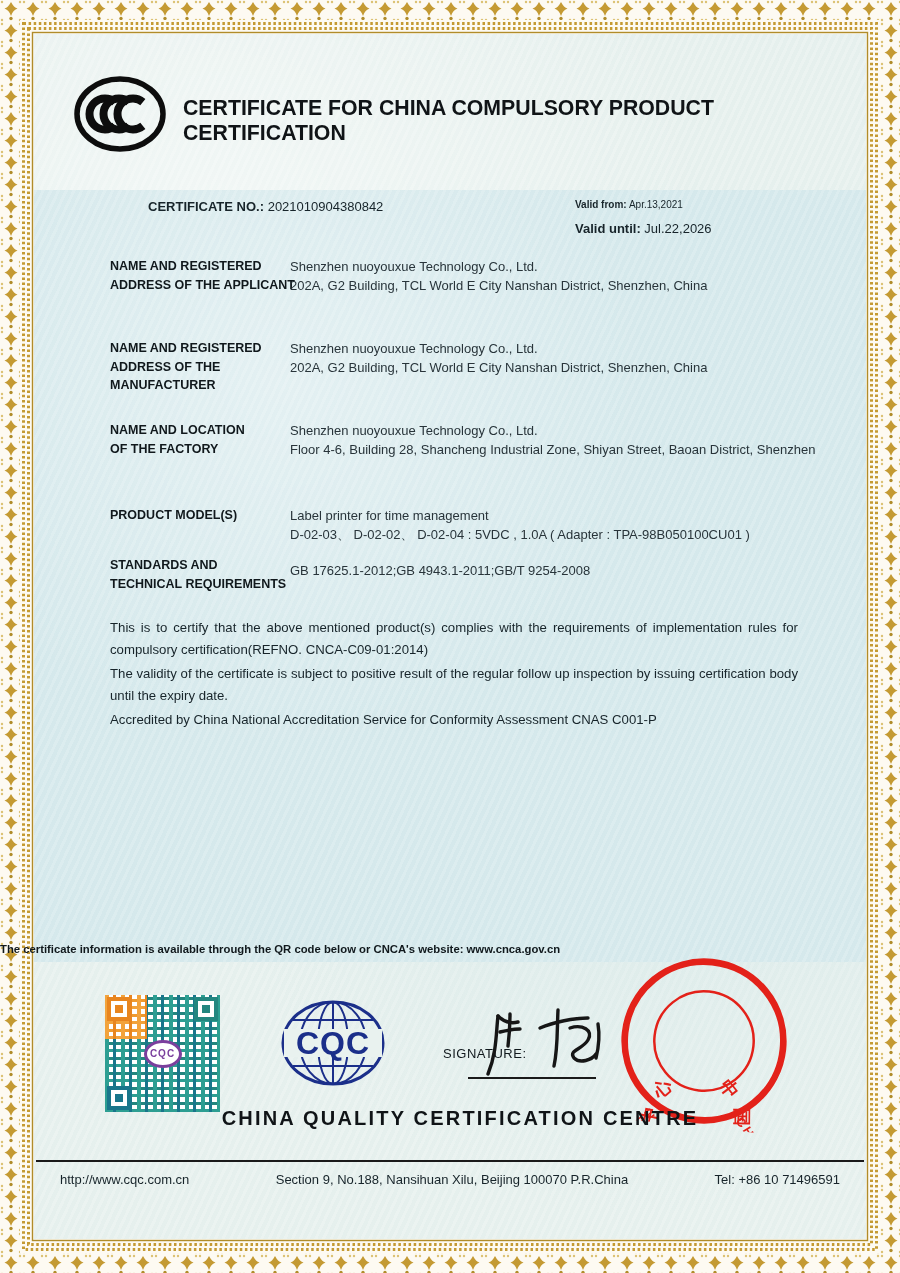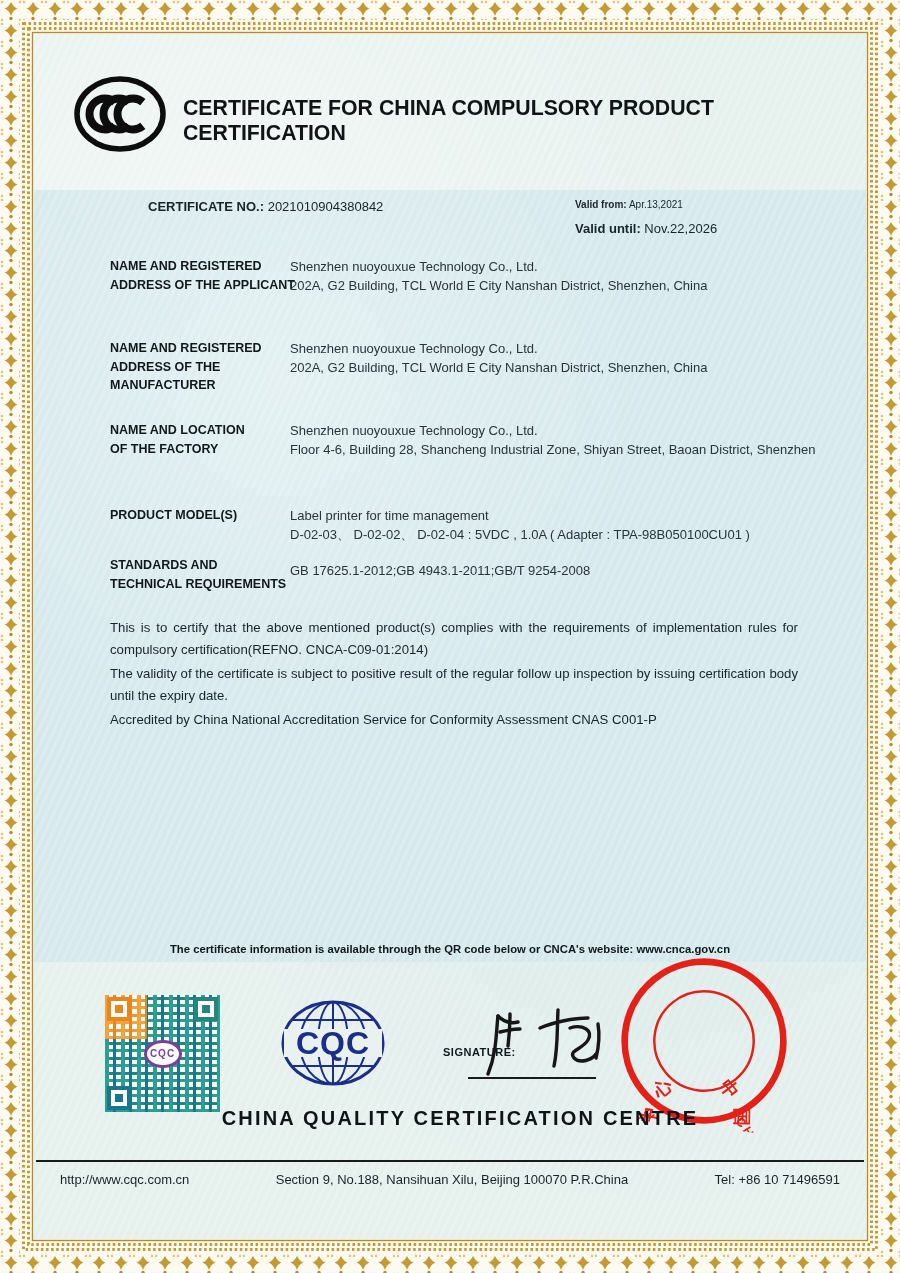--- a/index.html
+++ b/index.html
@@ -46,21 +46,21 @@
   .f1 { top:257px; } .f2 { top:339px; } .f3 { top:421px; } .f4 { top:506px; } .f5 { top:556px; }
   .f3 .lbl { width:150px; }
   .f5 .lbl { width:182px; }
   .f5 .vals { top:5px; }
 
   
   .body-text { position:absolute; left:110px; top:617px; width:688px; font-size:13.2px; color:#17242a; line-height:22px; }
   .body-text p { text-align:justify; margin-bottom:2px; }
 
   
-  .note { position:absolute; left:0; top:943px; width:900px; text-align:center; font-size:11.3px; font-weight:700; color:#10181c; }
+  .note { position:absolute; left:0; top:943px; width:900px; text-align:left; font-size:11.3px; font-weight:700; color:#10181c; }
 
   
   .qr { position:absolute; left:105px; top:995px; width:115px; height:117px; background-color:#ffffff;
     background-image:
       repeating-linear-gradient(90deg, #2d9e92 0 4px, transparent 4px 8px, #19768b 8px 11px, transparent 11px 16px),
       repeating-linear-gradient(0deg, #2d9e92 0 3px, transparent 3px 7px, #23867f 7px 10px, transparent 10px 15px);
   }
   .qr-orange { position:absolute; left:0; top:0; width:42px; height:44px;
     background-image:
       repeating-linear-gradient(90deg, #f2a33c 0 4px, transparent 4px 8px, #e8851f 8px 11px, transparent 11px 16px),
@@ -72,21 +72,21 @@
   .finder.tl { left:2px; top:2px; border-color:#e8851f; } .finder.tl > div { background:#e8851f; }
   .finder.tr { right:2px; top:2px; border-color:#23867f; } .finder.tr > div { background:#23867f; }
   .finder.bl { left:2px; bottom:2px; border-color:#19768b; }
   .qr-badge { position:absolute; left:50%; top:50%; transform:translate(-50%,-50%); width:38px; height:28px;
     background:#fff; border:3px solid #7a3f9d; border-radius:50%;
     display:flex; align-items:center; justify-content:center;
     font-size:10px; font-weight:700; color:#7a3f9d; letter-spacing:1px; }
 
   .cqc-globe { position:absolute; left:280px; top:998px; }
 
-  .sig-label { position:absolute; left:443px; top:1046px; font-size:11px; font-weight:700; color:#10181c; letter-spacing:.5px; }
+  .sig-label { position:absolute; left:443px; top:1046px; font-size:13px; font-weight:400; color:#10181c; letter-spacing:.5px; }
   .sig-line  { position:absolute; left:468px; top:1077px; width:128px; border-bottom:2px solid #1a1a1a; }
   .sig-ink   { position:absolute; left:470px; top:1002px; }
 
   .stamp { position:absolute; left:618px; top:955px; transform:rotate(6deg); }
 
   .centre-name { position:absolute; left:0; top:1107px; width:920px; text-align:center;
     font-size:20px; font-weight:700; color:#101417; letter-spacing:2.2px; }
 
   .divider { position:absolute; left:36px; top:1160px; width:828px; height:2px; background:#1a1a1a; }
   .footer { position:absolute; left:60px; top:1172px; width:780px; display:flex; justify-content:space-between;
@@ -134,21 +134,21 @@
   <div class="certno">
     <b>CERTIFICATE NO.:</b>
     <span>2021010904380842</span>
   </div>
   <div class="valid valid-from">
     <b>Valid from:</b>
     <span>Apr.13,2021</span>
   </div>
   <div class="valid valid-until">
     <b>Valid until:</b>
-    <span>Nov.22,2026</span>
+    <span>Jul.22,2026</span>
   </div>
 
   <div class="field f1">
     <div class="lbl">NAME AND REGISTERED ADDRESS OF THE APPLICANT</div>
     <div class="vals">
       <div>Shenzhen nuoyouxue Technology Co., Ltd.</div>
       <div>202A, G2 Building, TCL World E City Nanshan District, Shenzhen, China</div>
     </div>
   </div>
 

